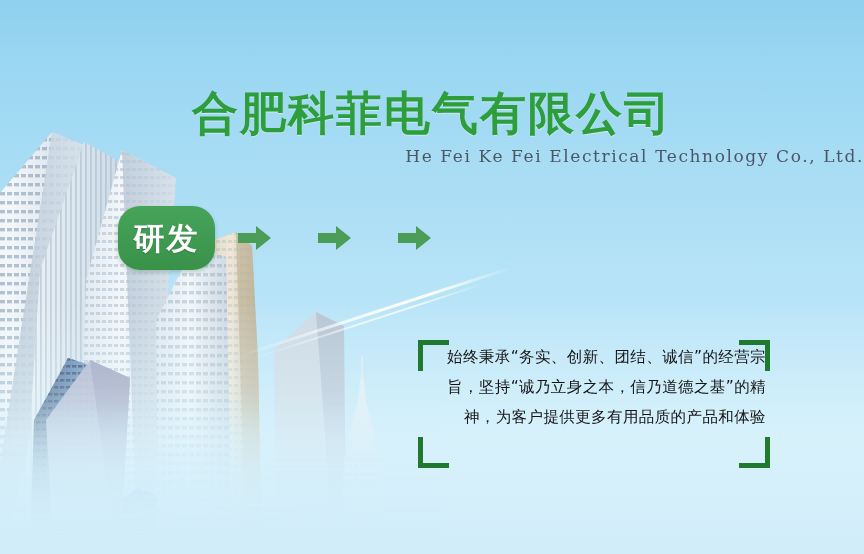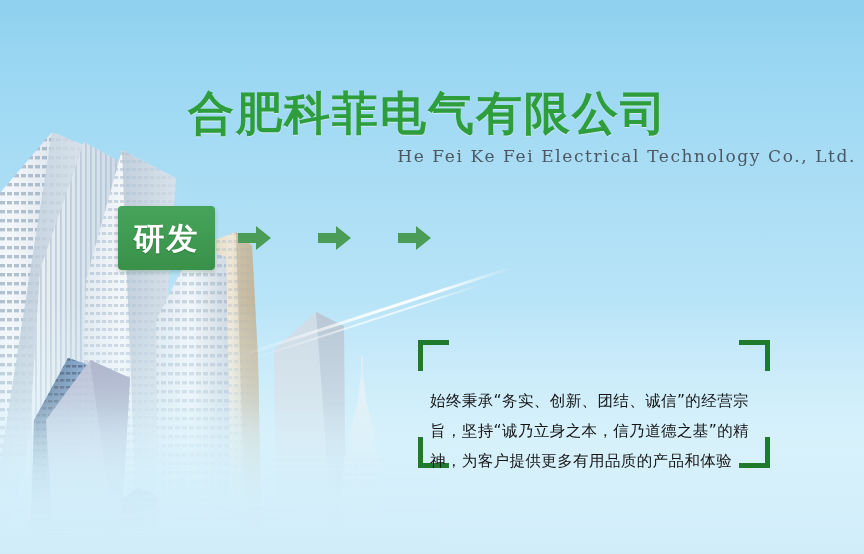--- a/index.html
+++ b/index.html
@@ -64,21 +64,21 @@
     width: 440px;
     height: 150px;
     background: linear-gradient(to bottom, rgba(197,234,248,0) 0%, rgba(201,236,249,0.55) 45%, rgba(207,238,250,0.95) 100%);
     pointer-events: none;
   }
 
   
   #heading {
     position: absolute;
     left: 0;
-    right: 8px;
+    right: 0;
     top: 88px;
     text-align: center;
   }
   #company-name-cn {
     font-family: "DejaVu Sans", "Liberation Sans", sans-serif;
     font-size: 46px;
     font-weight: bold;
     color: #2e9e3d;
     letter-spacing: 2px;
     line-height: 1.12;
@@ -103,21 +103,21 @@
     top: 206px;
     display: flex;
     align-items: center;
   }
   .chip {
     display: flex;
     align-items: center;
     justify-content: center;
     width: 97px;
     height: 64px;
-    border-radius: 4px;
+    border-radius: 22px;
     background: linear-gradient(to bottom, #46a45a 0%, #3e9a50 55%, #3a9149 100%);
     box-shadow: 0 2px 4px rgba(40,90,55,0.28);
   }
   .chip span {
     font-family: "DejaVu Sans", "Liberation Sans", sans-serif;
     font-size: 31px;
     font-weight: bold;
     color: #ffffff;
     letter-spacing: 2px;
     line-height: 1;
@@ -155,23 +155,22 @@
   #motto-text {
     position: absolute;
     left: 12px;
     top: 2px;
     width: 336px;
     font-family: "DejaVu Sans", "Liberation Sans", sans-serif;
     font-size: 15.5px;
     font-weight: normal;
     color: #151515;
     line-height: 30px;
-    text-align: left;
+    text-align: right;
     letter-spacing: 0.4px;
-    margin-top: 44px;
   }
 </style>
 </head>
 <body>
 
 <div id="banner">
 
   <div id="cityscape">
     <svg viewBox="0 0 440 434" preserveAspectRatio="none" aria-hidden="true">
       <defs>

